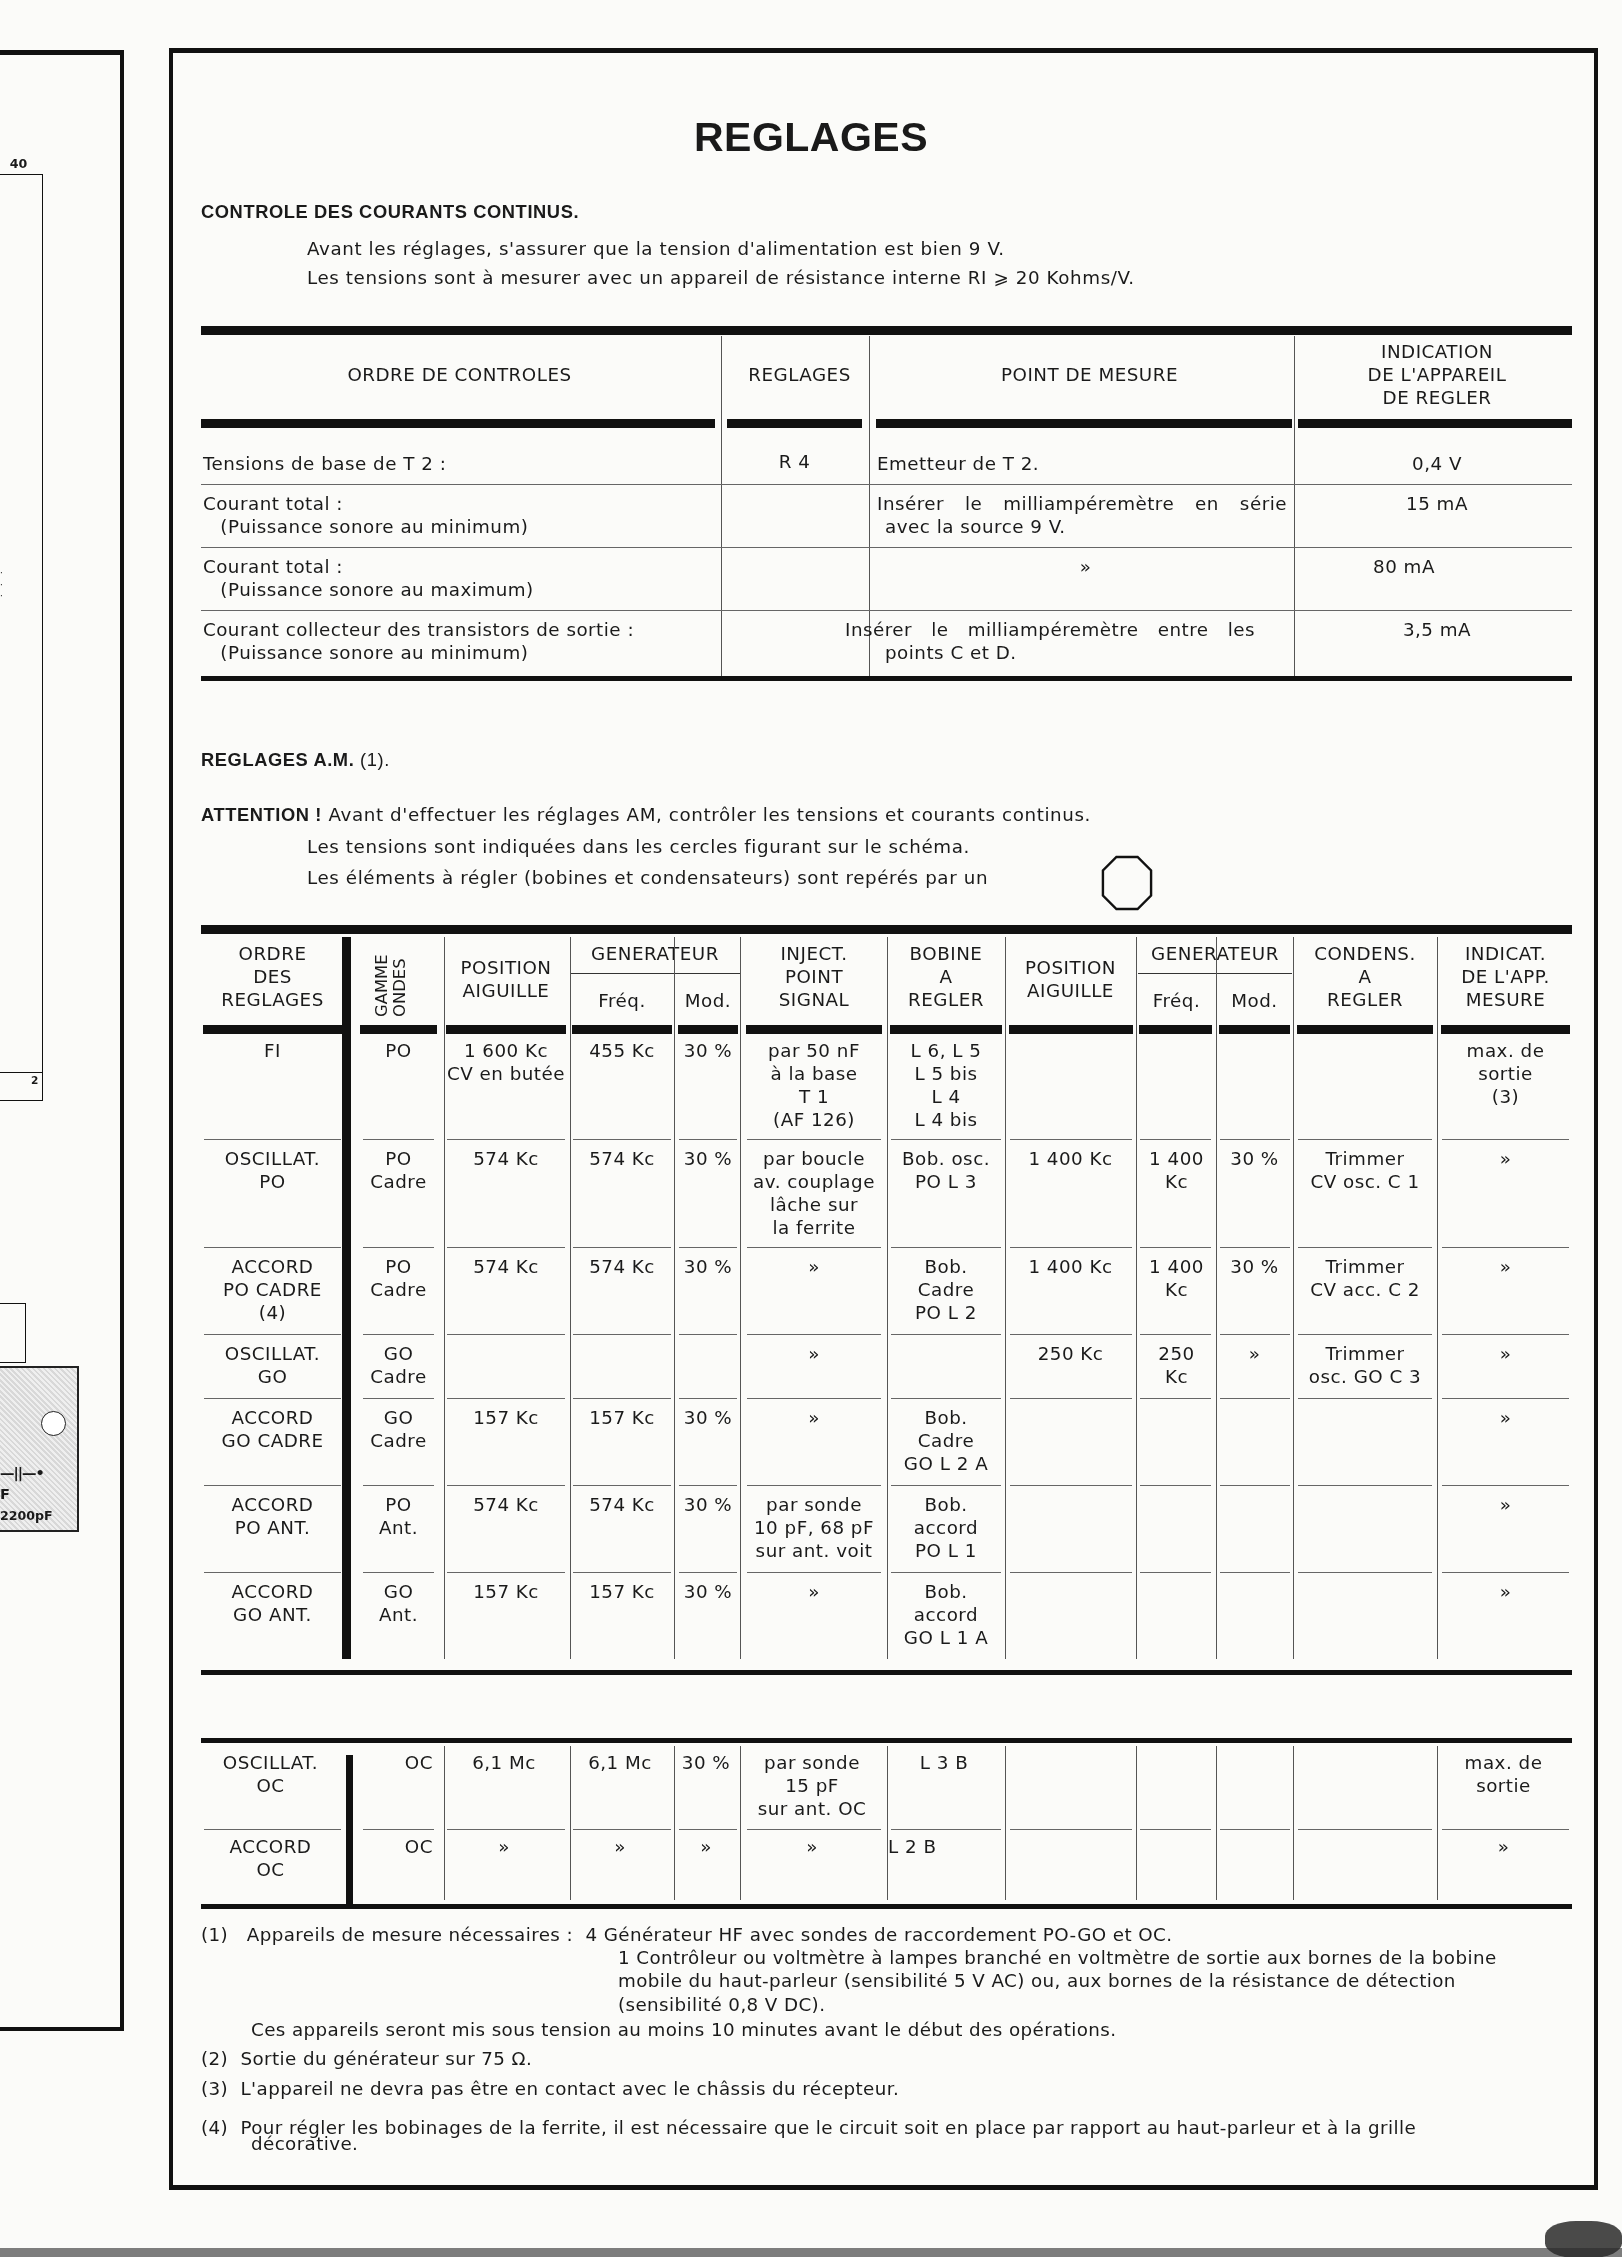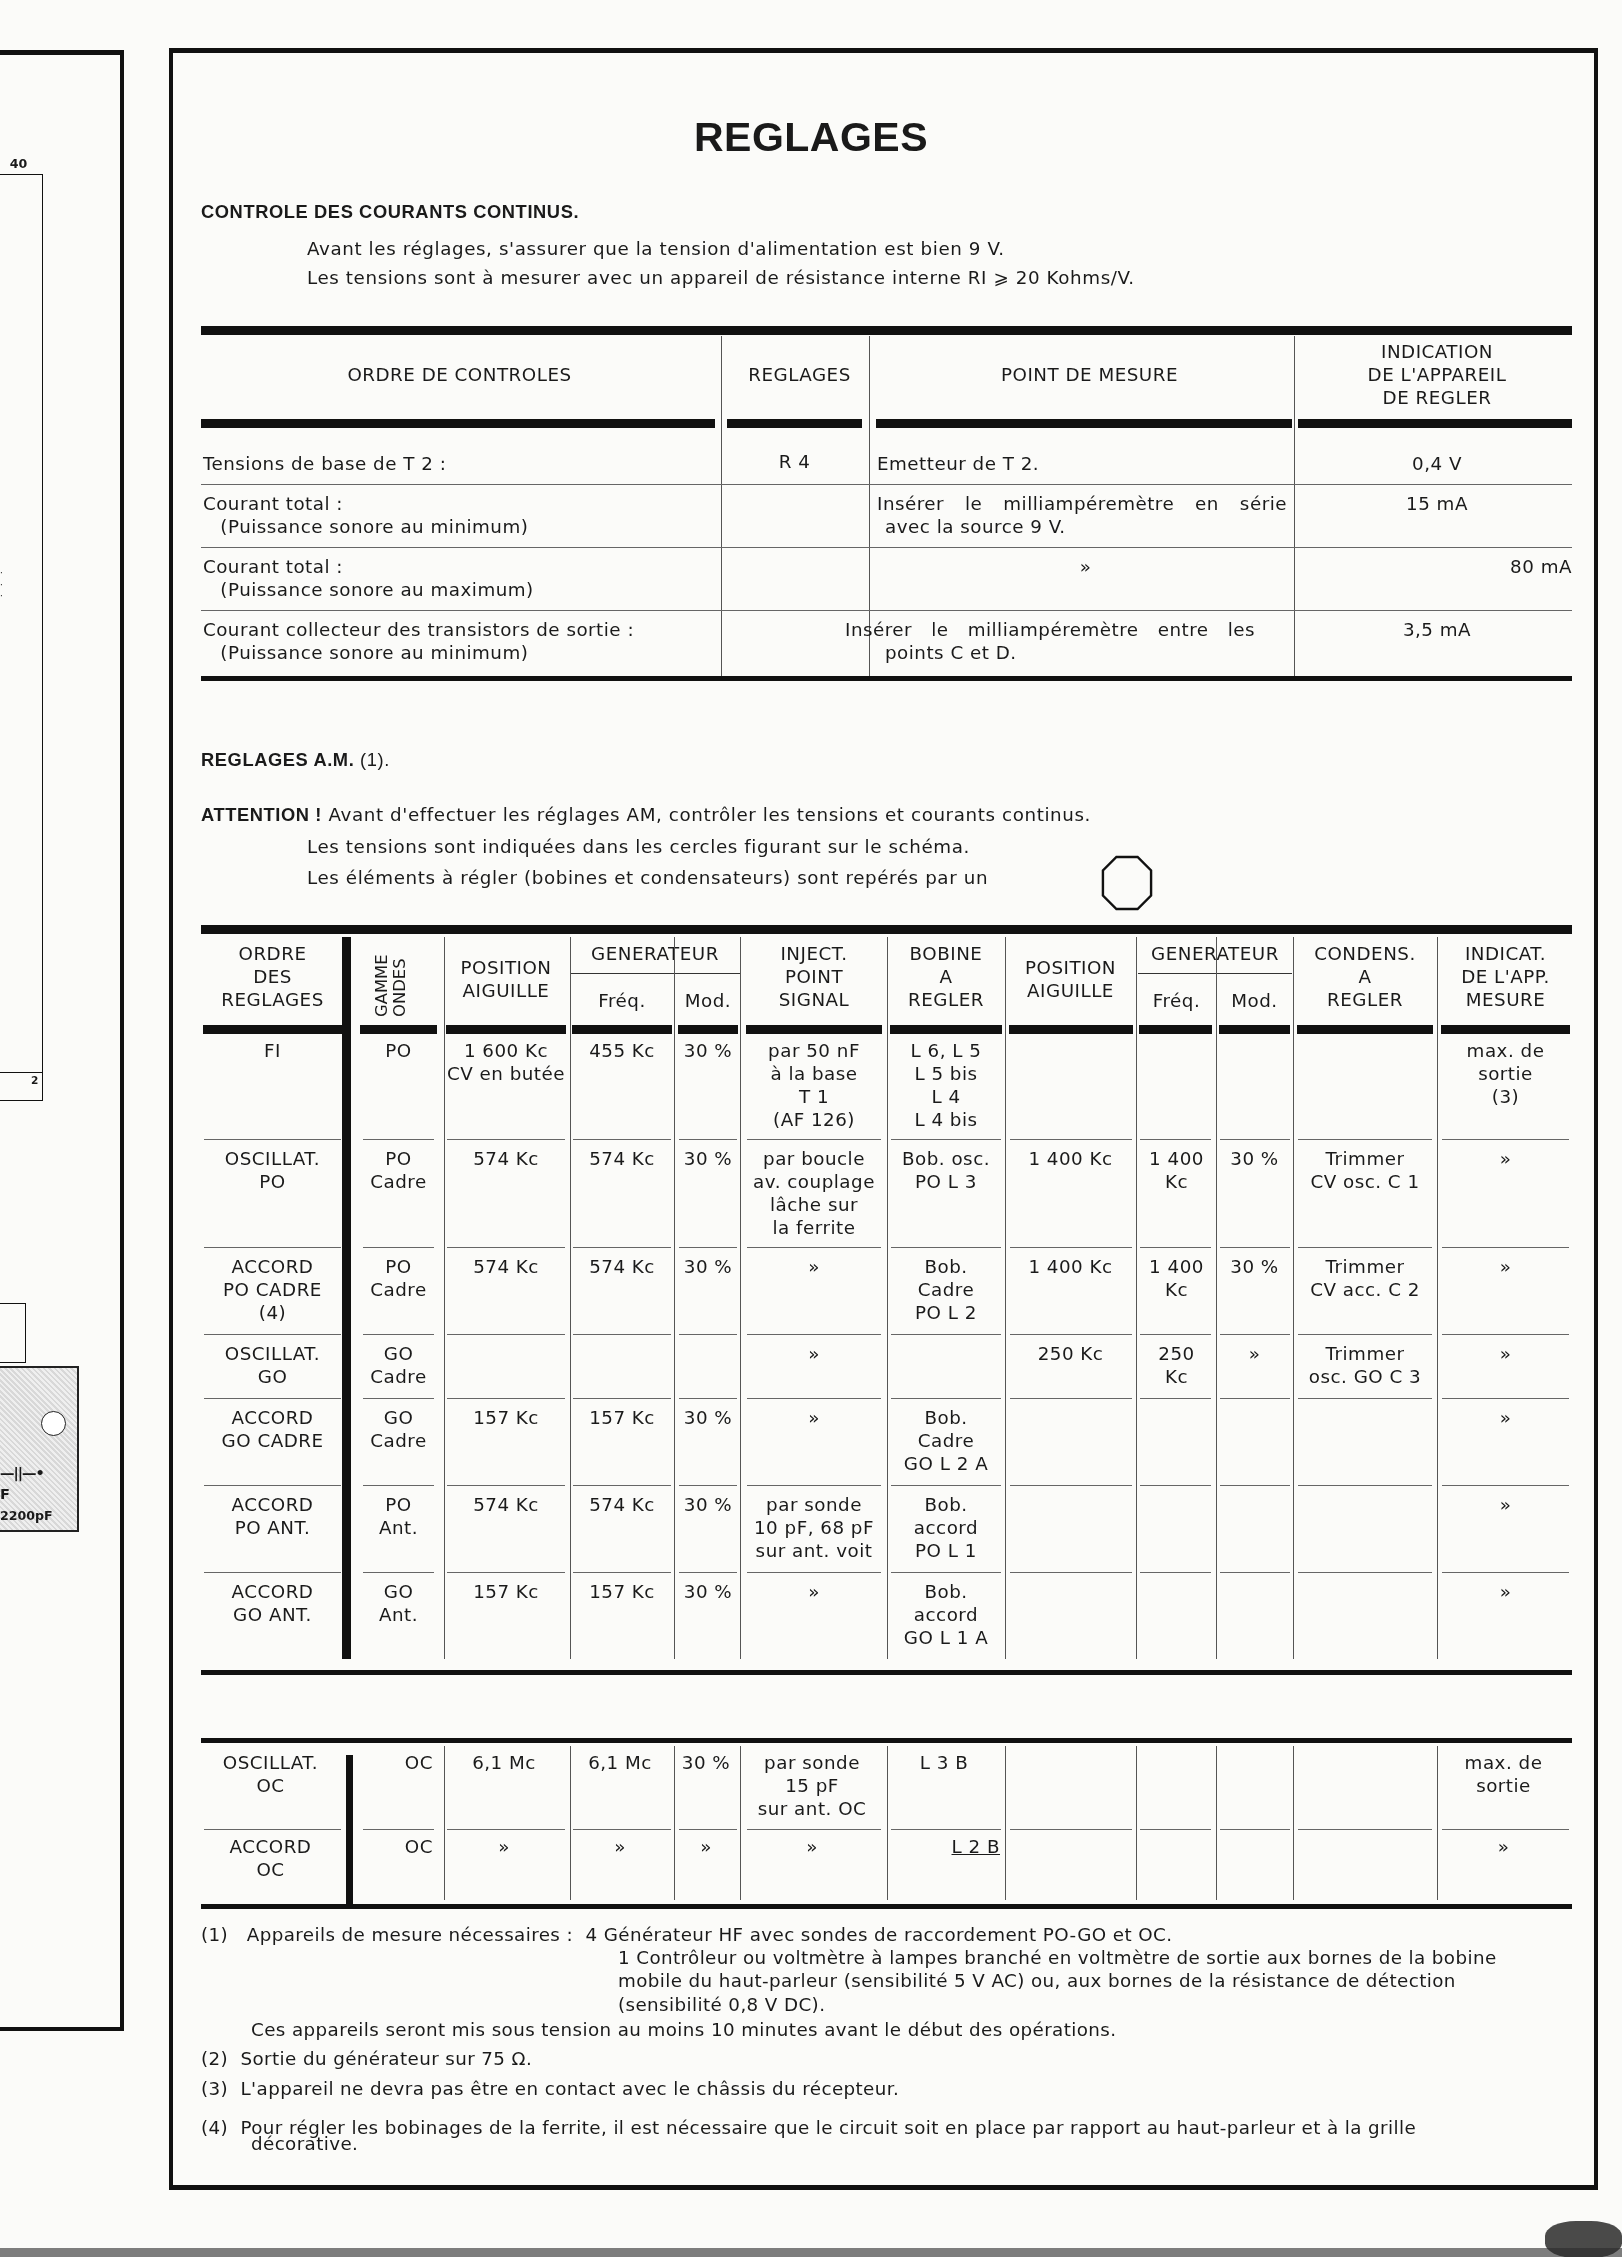--- a/index.html
+++ b/index.html
@@ -115,21 +115,21 @@
     <div class="cell" style="left:1.9px; top:166px;">Courant total :</div>
     <div class="cell" style="left:19.3px; top:189px;">(Puissance sonore au minimum)</div>
     <div class="cell j" style="left:676px; top:166px; width:410px;">Insérer le milliampéremètre en série</div>
     <div class="cell" style="left:684px; top:189px;">avec la source 9 V.</div>
     <div class="cell c" style="left:1101px; top:166px; width:270px;">15 mA</div>
   </div>
   <div>
     <div class="cell" style="left:1.9px; top:229px;">Courant total :</div>
     <div class="cell" style="left:19.3px; top:252px;">(Puissance sonore au maximum)</div>
     <div class="cell c" style="left:676px; top:229px; width:417px;">»</div>
-    <div class="cell c" style="left:1101px; top:229px; width:270px;text-align:right;">80 mA</div>
+    <div class="cell c" style="left:1068px; top:229px; width:270px;">80 mA</div>
   </div>
   <div>
     <div class="cell" style="left:1.9px; top:292px;">Courant collecteur des transistors de sortie :</div>
     <div class="cell" style="left:19.3px; top:315px;">(Puissance sonore au minimum)</div>
     <div class="cell j" style="left:644px; top:292px; width:410px;">Insérer le milliampéremètre entre les</div>
     <div class="cell" style="left:684px; top:315px;">points C et D.</div>
     <div class="cell c" style="left:1101px; top:292px; width:270px;">3,5 mA</div>
   </div>
 </div>
 
@@ -423,21 +423,21 @@
     <div class="hline" style="left:1019px;top:904px;width:70px;"></div>
     <div class="hline" style="left:1097px;top:904px;width:134px;"></div>
     <div class="hline" style="left:1241px;top:904px;width:127px;"></div>
     <div class="cell" style="left: 0px; top: 910px; width: 139px; text-align: center; white-space: pre-line;">ACCORD
 OC</div>
     <div class="cell" style="left: 159px; top: 910px; width: 73px; text-align: right; white-space: pre-line;">OC</div>
     <div class="cell" style="left: 243px; top: 910px; width: 120px; text-align: center; white-space: pre-line;">»</div>
     <div class="cell" style="left: 369px; top: 910px; width: 100px; text-align: center; white-space: pre-line;">»</div>
     <div class="cell" style="left: 475px; top: 910px; width: 60px; text-align: center; white-space: pre-line;">»</div>
     <div class="cell" style="left: 543px; top: 910px; width: 136px; text-align: center; white-space: pre-line;">»</div>
-    <div class="cell" style="left: 687px; top: 910px; width: 112px; text-align: right; white-space: pre-line; text-decoration: underline;">L 2 B</div>
+    <div class="cell" style="left: 687px; top: 910px; width: 112px; text-align: left; white-space: pre-line;">L 2 B</div>
     <div class="cell" style="left: 806px; top: 910px; width: 124px; text-align: center; white-space: pre-line;"></div>
     <div class="cell" style="left: 937px; top: 910px; width: 73px; text-align: center; white-space: pre-line;"></div>
     <div class="cell" style="left: 1016px; top: 910px; width: 71px; text-align: center; white-space: pre-line;"></div>
     <div class="cell" style="left: 1094px; top: 910px; width: 136px; text-align: center; white-space: pre-line;"></div>
     <div class="cell" style="left: 1238px; top: 910px; width: 129px; text-align: center; white-space: pre-line;">»</div>
     <div class="vline" style="left:243px;top:821px;height:154px;"></div>
     <div class="vline" style="left:369px;top:821px;height:154px;"></div>
     <div class="vline" style="left:473px;top:821px;height:154px;"></div>
     <div class="vline" style="left:539px;top:821px;height:154px;"></div>
     <div class="vline" style="left:686px;top:821px;height:154px;"></div>

